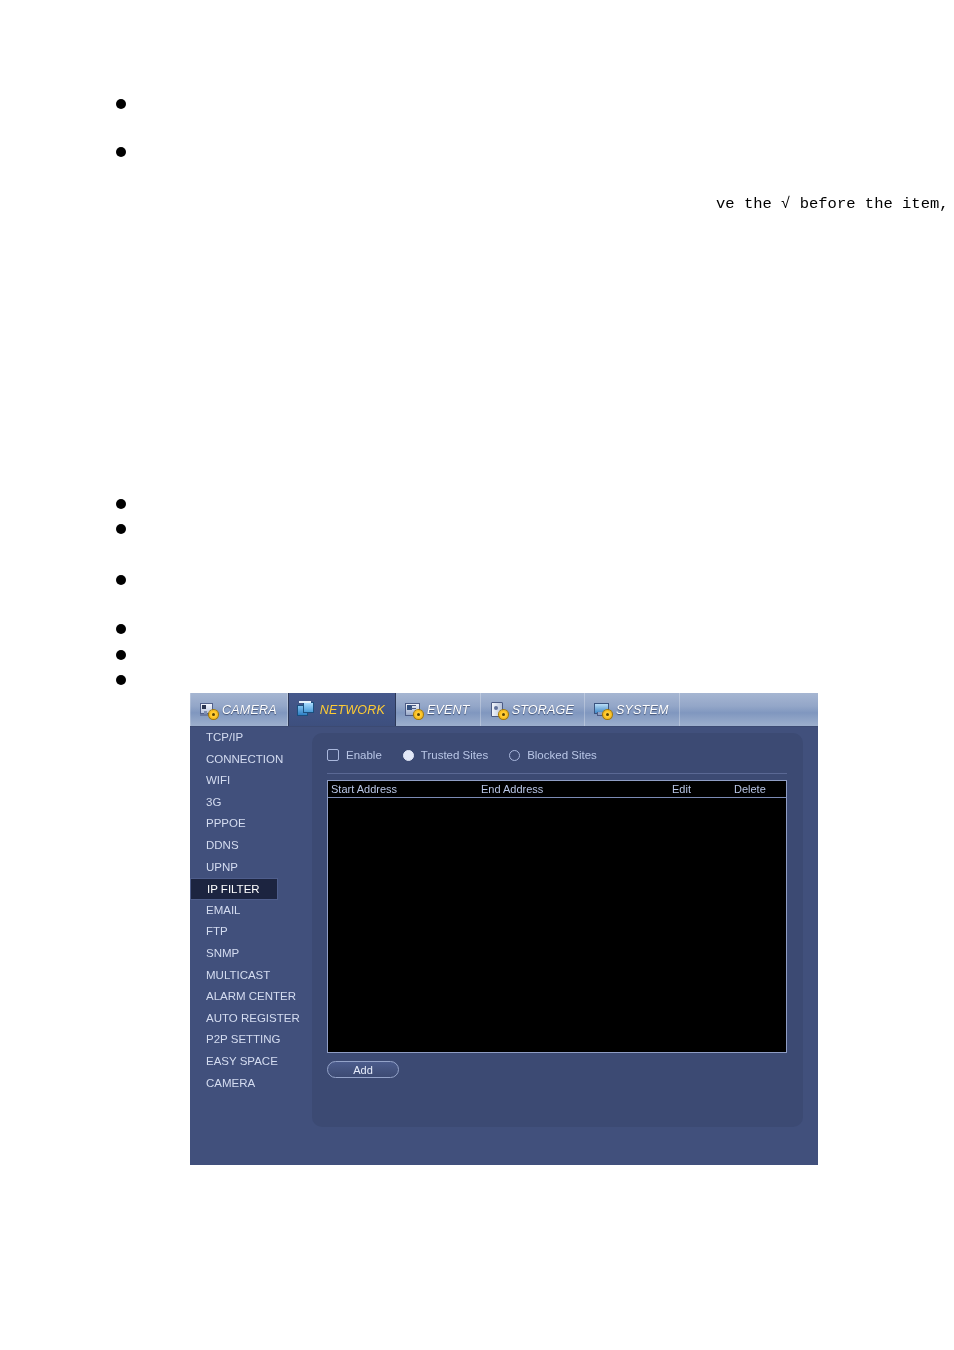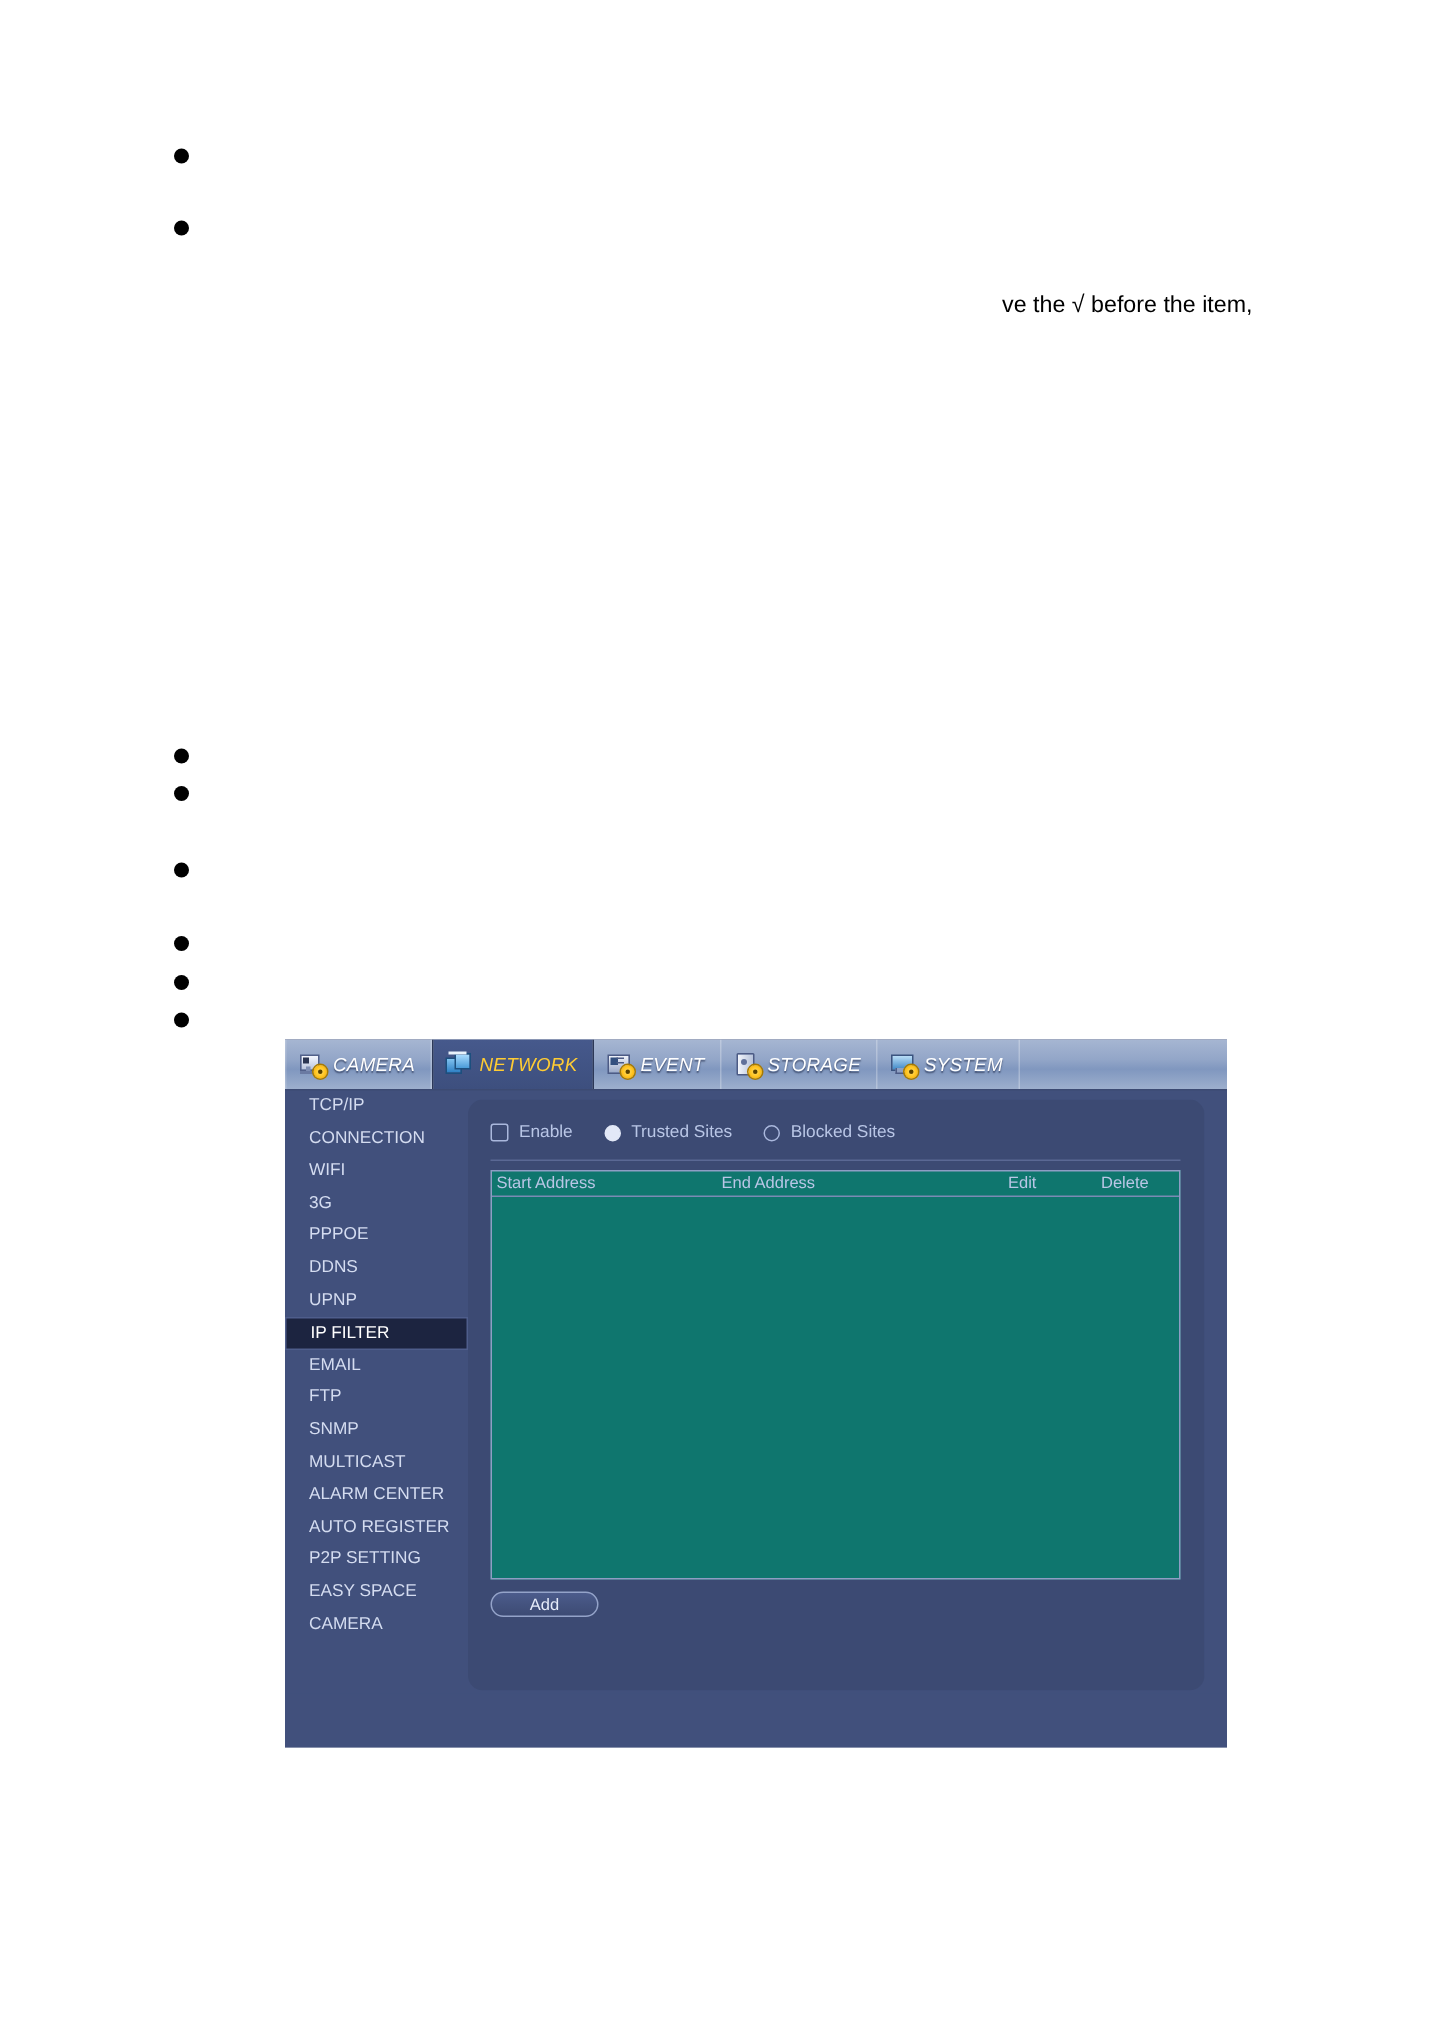--- a/index.html
+++ b/index.html
@@ -209,21 +209,21 @@
     line-height: 21.6px;
     padding-left: 16px;
     color: #d4dcf0;
     font-size: 11.5px;
     white-space: nowrap;
     box-sizing: border-box;
   }
   .side-item.active {
     background: #1c2440;
     color: #ffffff;
-    width: 122px;
+    width: 88px;
     border: 1px solid #4e5d8b;
   }
 
   .content-wrap {
     flex: 1 1 auto;
     padding: 6px 15px 0 0;
     box-sizing: border-box;
   }
   .content-panel {
     background: #3c4a73;
@@ -267,21 +267,21 @@
     margin: 9px 0 6px 0;
     height: 1px;
     background: #5a6894;
   }
 
   
   .list-box {
     border: 1px solid #8f9dc4;
     height: 273px;
     box-sizing: border-box;
-    background: #0f766e;
+    background: #000000;
   }
   .list-head {
     display: flex;
     height: 16px;
     align-items: center;
     border-bottom: 1px solid #7b8ab4;
     color: #b9c6e6;
     font-size: 11px;
     padding-left: 3px;
   }
@@ -312,21 +312,21 @@
     height: 36px;
     background: #41507c;
   }
 </style>
 </head>
 <body>
 
 <div class="doc-bullet" style="left:116px; top:99px;"></div>
 <div class="doc-bullet" style="left:116px; top:147px;"></div>
 
-<div class="doc-text" style="left:668px; top:195px;">ve the √ before the item,</div>
+<div class="doc-text" style="left:716px; top:195px;font-family:Liberation Mono, monospace;">ve the √ before the item,</div>
 
 <div class="doc-bullet" style="left:116px; top:499px;"></div>
 <div class="doc-bullet" style="left:116px; top:524px;"></div>
 <div class="doc-bullet" style="left:116px; top:575px;"></div>
 <div class="doc-bullet" style="left:116px; top:624px;"></div>
 <div class="doc-bullet" style="left:116px; top:650px;"></div>
 <div class="doc-bullet" style="left:116px; top:675px;"></div>
 
 <div id="nvr-dialog">
 

